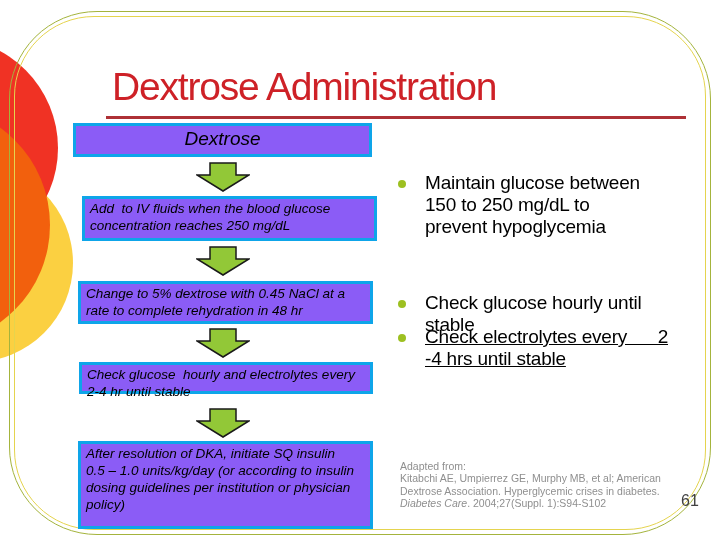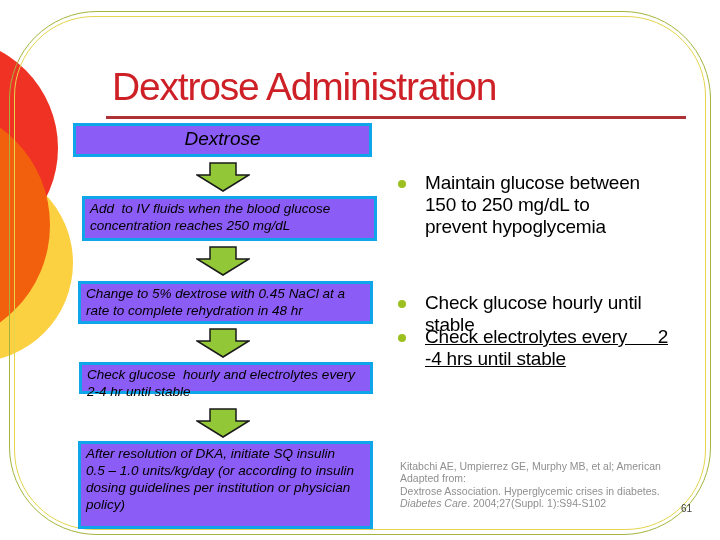--- a/index.html
+++ b/index.html
@@ -51,21 +51,21 @@
     white-space:pre-wrap;letter-spacing:-0.2px;
   }
   
   .citation{
     position:absolute;z-index:5;left:400px;top:460px;width:290px;
     font-size:10.5px;line-height:12.4px;color:var(--citation_gray);
   }
   .citation .cite-line{white-space:nowrap;}
   .citation em{}
   
-  .page-number{position:absolute;z-index:5;left:681px;top:503px;font-size:10px;color:#404040;text-align:center;}
+  .page-number{position:absolute;z-index:5;left:681px;top:492px;font-size:16px;color:#404040;text-align:center;}
 </style>
 </head>
 <body>
 
 <div class="slide">
 
   <div class="circle circle-yellow"></div>
   <div class="circle circle-red"></div>
   <div class="circle circle-orange"></div>
 
@@ -128,21 +128,21 @@
     <span class="bullet-text">Check glucose hourly until
 stable</span>
   </div>
   <div class="bullet-item bullet-3">
     <span class="bullet-dot"></span>
     <span class="bullet-text">Check electrolytes every      2
 -4 hrs until stable</span>
   </div>
 
   <div class="citation">
+    <div class="cite-line">Adapted from:</div>
     <div class="cite-line">Kitabchi AE, Umpierrez GE, Murphy MB, et al; American</div>
-    <div class="cite-line">Adapted from:</div>
     <div class="cite-line">Dextrose Association. Hyperglycemic crises in diabetes.</div>
     <div class="cite-line"><em>Diabetes Care</em><span>. 2004;27(Suppl. 1):S94-S102</span></div>
   </div>
 
   <div class="page-number">61</div>
 
 </div>
 
 </body></html>

